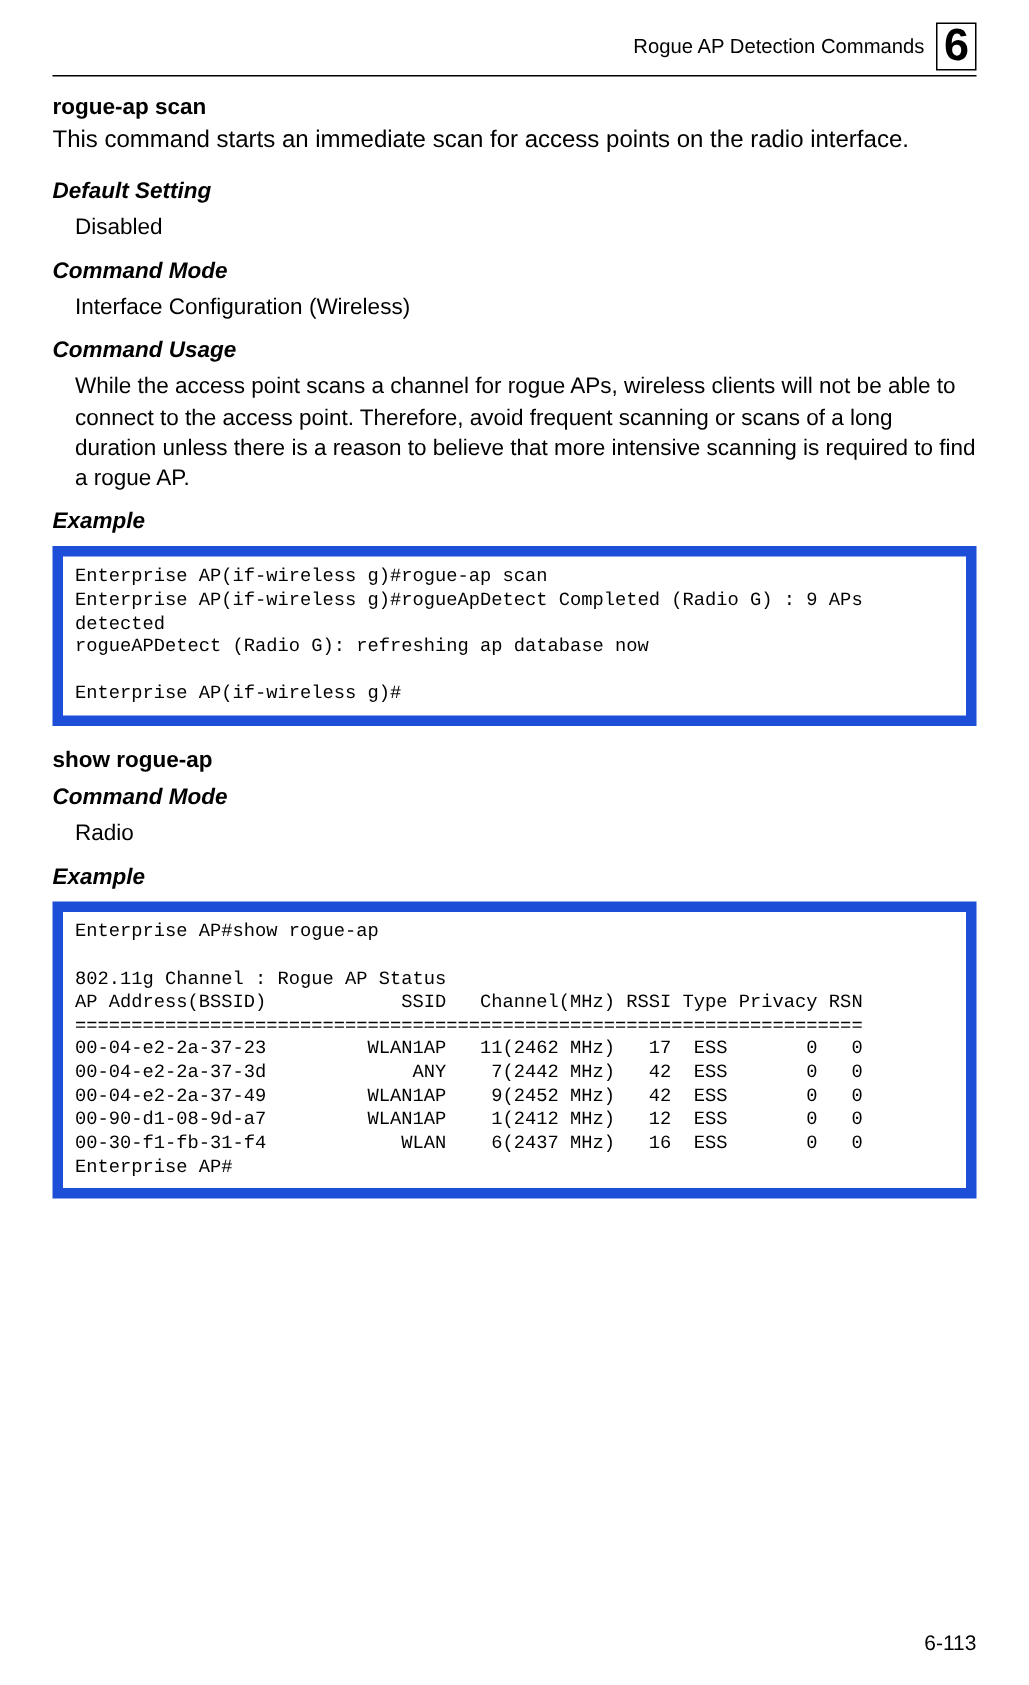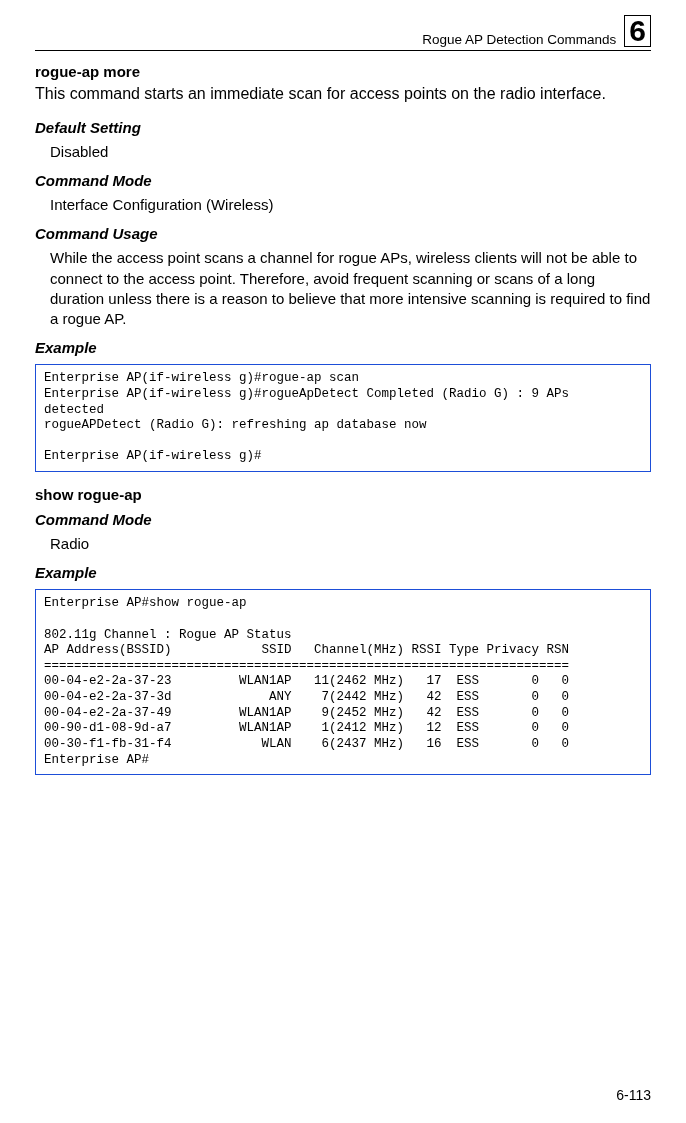--- a/index.html
+++ b/index.html
@@ -13,21 +13,21 @@
     color: #000;
   }
   .page {
     padding: 15px 35px 20px 35px;
     box-sizing: border-box;
     width: 686px;
   }
   .header-row {
     display: flex;
     justify-content: flex-end;
-    align-items: flex-end;
+    align-items: flex-start;
     margin-bottom: 3px;
   }
   .header-title {
     font-size: 13.5px;
     margin-right: 8px;
     padding-top: 8px;
   }
   .chapter-box {
     border: 1px solid #000;
     padding: 0 4px;
@@ -57,21 +57,21 @@
     margin: 8px 0 6px 0;
     font-style: italic;
   }
   .indent {
     margin-left: 15px;
     font-size: 15px;
     line-height: 1.35;
     margin-bottom: 10px;
   }
   .code-box {
-    border: 1px solid #1d4ed8;
+    border: 7px solid #1d4ed8;
     font-family: "Courier New", Courier, monospace;
     font-size: 12.5px;
     padding: 6px 8px;
     margin: 8px 0 14px 0;
     white-space: pre;
     line-height: 1.25;
   }
   .footer {
     position: absolute;
     bottom: 20px;
@@ -83,21 +83,21 @@
 <body>
 
 <div class="page">
 
   <div class="header-row">
     <span class="header-title">Rogue AP Detection Commands</span>
     <span class="chapter-box">6</span>
   </div>
   <hr class="hr-top">
 
-  <div class="cmd-title">rogue-ap more</div>
+  <div class="cmd-title">rogue-ap scan</div>
   <div class="desc">This command starts an immediate scan for access points on the radio interface.</div>
 
   <div class="section-label">Default Setting</div>
   <div class="indent">Disabled</div>
 
   <div class="section-label">Command Mode</div>
   <div class="indent">Interface Configuration (Wireless)</div>
 
   <div class="section-label">Command Usage</div>
   <div class="indent">While the access point scans a channel for rogue APs, wireless clients will not be able to connect to the access point. Therefore, avoid frequent scanning or scans of a long duration unless there is a reason to believe that more intensive scanning is required to find a rogue AP.</div>

